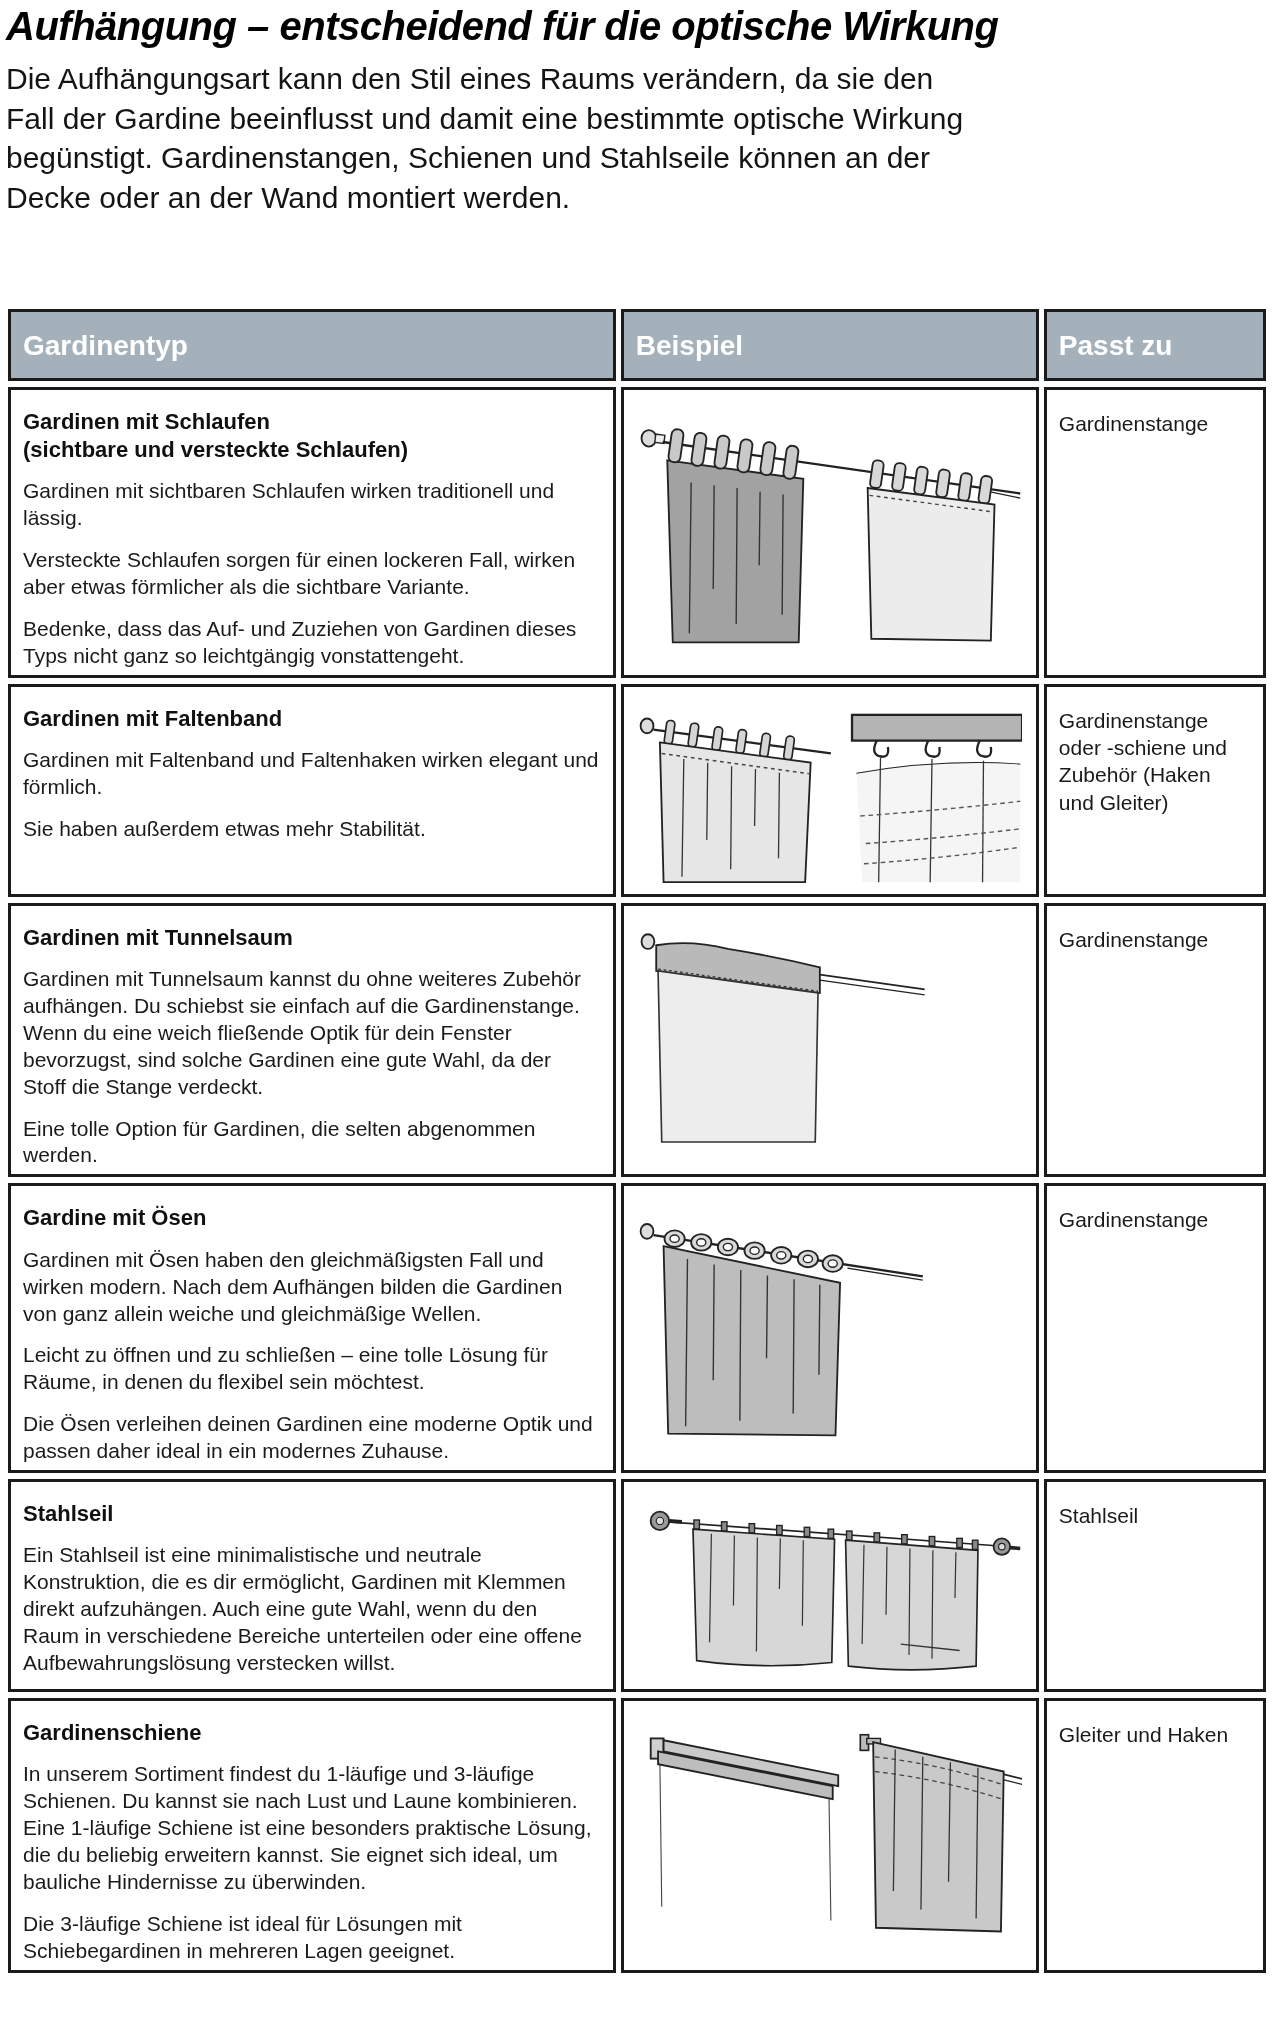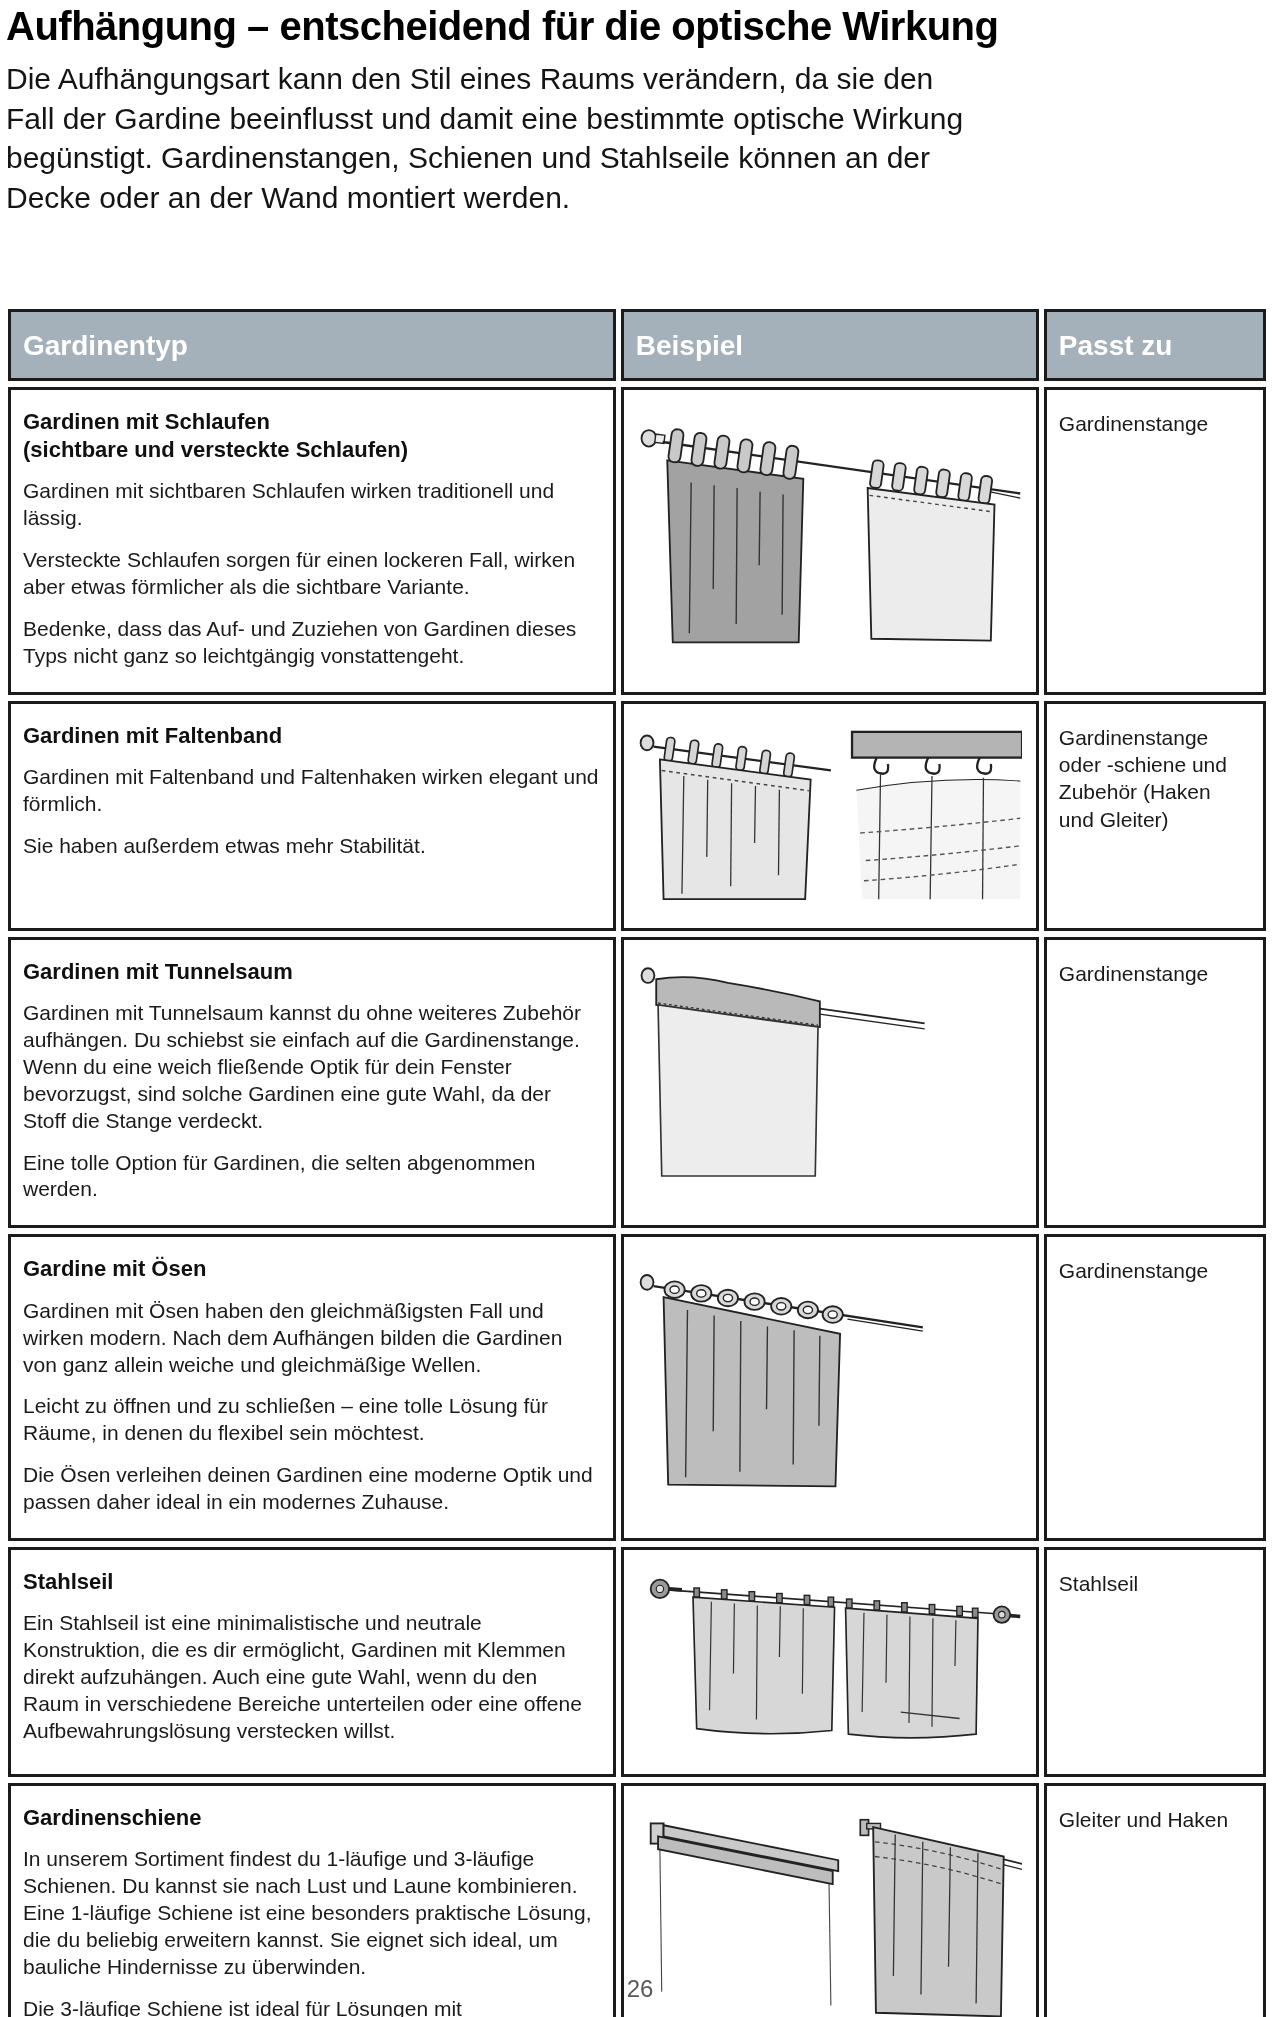--- a/index.html
+++ b/index.html
@@ -18,20 +18,21 @@
     padding: 4px 6px 0 6px;
     box-sizing: border-box;
   }
   h1.doc-title {
     margin: 0;
     font-size: 40px;
     line-height: 1.1;
     font-weight: bold;
     letter-spacing: -0.5px;
     color: #000;
+    font-style: italic;
   }
   .intro {
     margin-top: 11px;
     font-size: 30px;
     line-height: 1.32;
     max-width: 968px;
     color: #141414;
   }
   table.curtain-table {
     margin-top: 86px;
@@ -54,21 +55,21 @@
     color: #ffffff;
     font-size: 28px;
     font-weight: bold;
     padding: 18px 12px 16px 12px;
     height: 64px;
     box-sizing: border-box;
     margin-left: 44px;
   }
   td {
     background: #ffffff;
-    padding: 10px 14px 22px 12px;
+    padding: 10px 14px 5px 12px;
   }
   .type-title {
     font-size: 22px;
     font-weight: bold;
     margin: 8px 0 0 0;
     line-height: 1.25;
     color: #101010;
   }
   .type-subtitle {
     font-size: 22px;
@@ -377,14 +378,13 @@
           </svg>
         </td>
         <td>
           <div class="passt">Gleiter und Haken</div>
         </td>
       </tr>
 
     </tbody>
   </table>
 
-  <div class="page-number">26</div>
 </div>
 
 </body></html>

